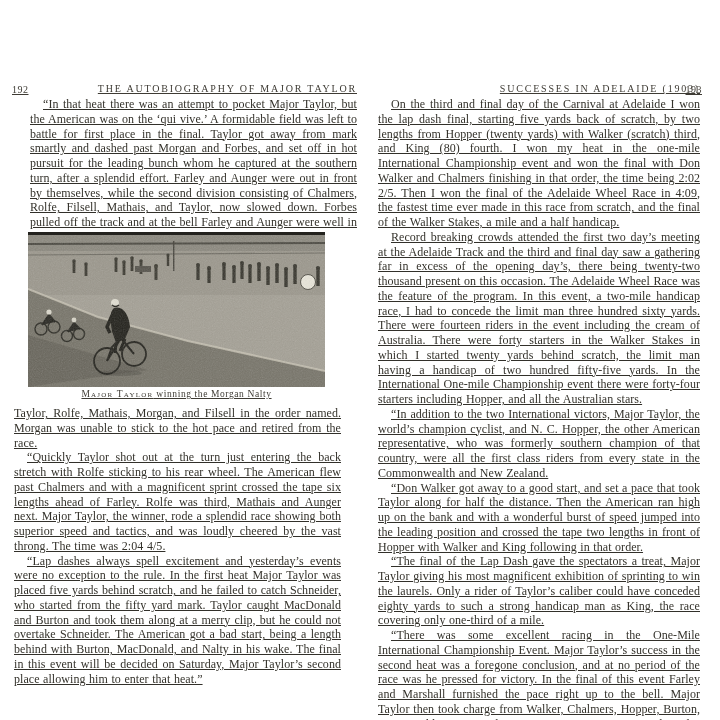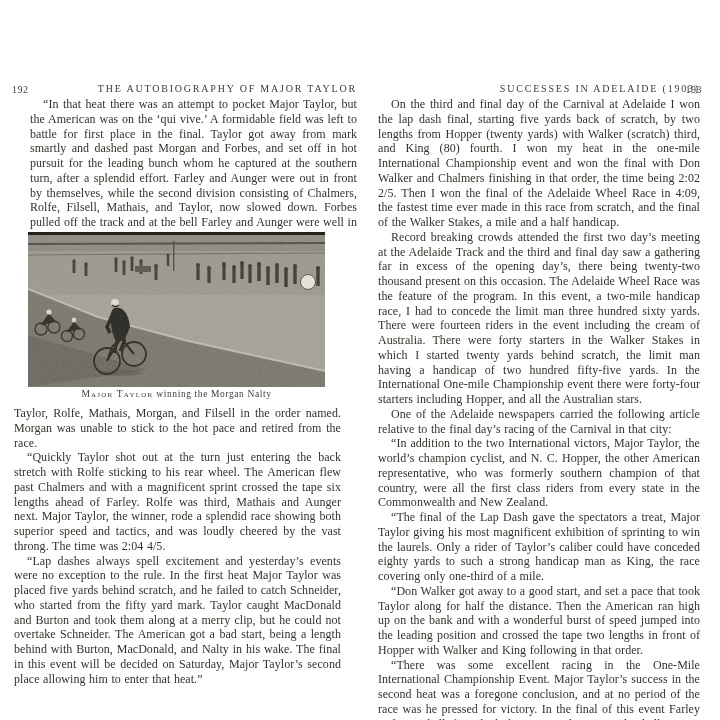--- a/index.html
+++ b/index.html
@@ -1,21 +1,21 @@
 <!DOCTYPE html>
 <html><head>
 <meta charset="utf-8">
 <style>
   html,body{margin:0;padding:0;}
   body{
     width:720px;height:720px;position:relative;background:#ffffff;
     font-family:"Liberation Serif","DejaVu Serif",serif;color:#32302a;
     overflow:hidden;
   }
-  .abs{position:absolute;}
+  .abs{position:absolute;text-decoration:underline;}
   .running-head{
     font-size:10px;letter-spacing:1.8px;color:#3e3b34;
     text-align:right;white-space:nowrap;
   }
   .pagenum{font-size:10px;color:#3e3b34;letter-spacing:0.5px;}
   .body-col p{
     margin:0;padding:0;
     font-size:12px;line-height:14.75px;
     text-align:justify;text-indent:13px;
     word-spacing:0.5px;letter-spacing:0.05px;
@@ -198,18 +198,17 @@
     <p>“Lap dashes always spell excitement and yesterday’s events were no exception to the rule.  In the first heat Major Taylor was placed five yards behind scratch, and he failed to catch Schneider, who started from the fifty yard mark.  Taylor caught MacDonald and Burton and took them along at a merry clip, but he could not overtake Schneider.  The American got a bad start, being a length behind with Burton, MacDonald, and Nalty in his wake.  The final in this event will be decided on Saturday, Major Taylor’s second place allowing him to enter that heat.”</p>
   </div>
 
 <div class="abs running-head" style="left:378px;top:83px;width:322px;">SUCCESSES IN ADELAIDE (1903)</div>
 
 <div class="abs pagenum" style="right:18px;top:84px;">193</div>
 
 <div class="abs body-col" style="left:378px;top:97px;width:322px;">
     <p>On the third and final day of the Carnival at Adelaide I won the lap dash final, starting five yards back of scratch, by two lengths from Hopper (twenty yards) with Walker (scratch) third, and King (80) fourth.  I won my heat in the one-mile International Championship event and won the final with Don Walker and Chalmers finishing in that order, the time being 2:02 2/5.  Then I won the final of the Adelaide Wheel Race in 4:09, the fastest time ever made in this race from scratch, and the final of the Walker Stakes, a mile and a half handicap.</p>
     <p>Record breaking crowds attended the first two day’s meeting at the Adelaide Track and the third and final day saw a gathering far in excess of the opening day’s, there being twenty-two thousand present on this occasion.  The Adelaide Wheel Race was the feature of the program.  In this event, a two-mile handicap race, I had to concede the limit man three hundred sixty yards.  There were fourteen riders in the event including the cream of Australia.  There were forty starters in the Walker Stakes in which I started twenty yards behind scratch, the limit man having a handicap of two hundred fifty-five yards.  In the International One-mile Championship event there were forty-four starters including Hopper, and all the Australian stars.</p>
-    <p>One of the Adelaide newspapers carried the following article relative to the final day’s racing of the Carnival in that city:</p>
     <p>“In addition to the two International victors, Major Taylor, the world’s champion cyclist, and N. C. Hopper, the other American representative, who was formerly southern champion of that country, were all the first class riders from every state in the Commonwealth and New Zealand.</p>
+    <p>“Don Walker got away to a good start, and set a pace that took Taylor along for half the distance.  Then the American ran high up on the bank and with a wonderful burst of speed jumped into the leading position and crossed the tape two lengths in front of Hopper with Walker and King following in that order.</p>
     <p>“The final of the Lap Dash gave the spectators a treat, Major Taylor giving his most magnificent exhibition of sprinting to win the laurels.  Only a rider of Taylor’s caliber could have conceded eighty yards to such a strong handicap man as King, the race covering only one-third of a mile.</p>
-    <p>“Don Walker got away to a good start, and set a pace that took Taylor along for half the distance.  Then the American ran high up on the bank and with a wonderful burst of speed jumped into the leading position and crossed the tape two lengths in front of Hopper with Walker and King following in that order.</p>
     <p>“There was some excellent racing in the One-Mile International Championship Event.  Major Taylor’s success in the second heat was a foregone conclusion, and at no period of the race was he pressed for victory.  In the final of this event Farley and Marshall furnished the pace right up to the bell.  Major Taylor then took charge from Walker, Chalmers, Hopper, Burton, MacDonald, Payne and Morgan.  Burton went out and Taylor trailed him.  Gudgeon took Mac-</p>
   </div>
 
 </body></html>

